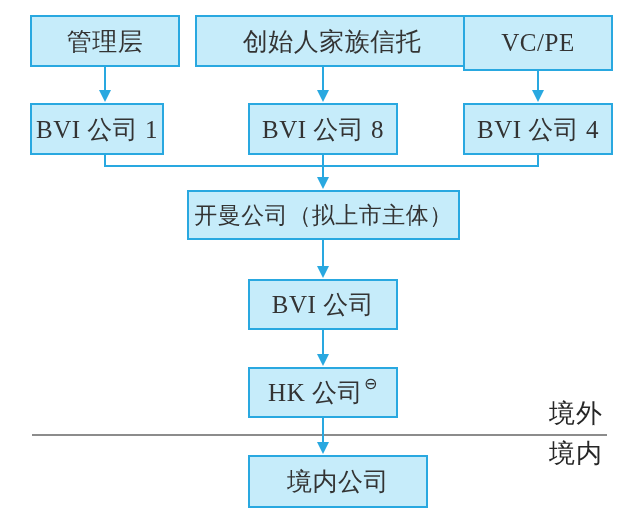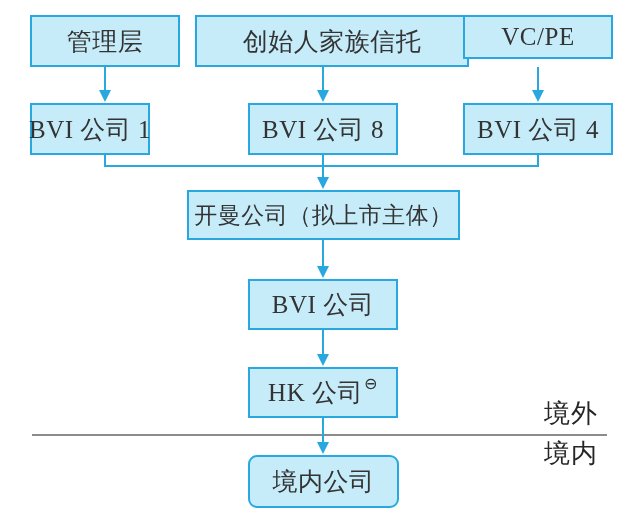--- a/index.html
+++ b/index.html
@@ -57,20 +57,21 @@
     font-size: 16px;
     line-height: 1;
     position: relative;
     top: -9px;
     margin-left: 1px;
     font-family: "DejaVu Sans", sans-serif;
   }
   .region-label {
     position: absolute;
     width: 64px;
+    text-align: center;
     font-size: 26px;
     line-height: 28px;
     color: var(--region-text, #262626);
     letter-spacing: 1px;
   }
 </style>
 </head>
 <body>
 
 <div class="stage">
@@ -98,25 +99,25 @@
   </svg>
 
   <div class="box" style="left:30px; top:15px; width:150px; height:52px;">
     <span>管理层</span>
   </div>
 
   <div class="box" style="left:195px; top:15px; width:274px; height:52px;">
     <span>创始人家族信托</span>
   </div>
 
-  <div class="box" style="left:463px; top:15px; width:150px; height:44px;">
+  <div class="box" style="left:463px; top:15px; width:150px; height:56px;">
     <span>VC/PE</span>
   </div>
 
-  <div class="box" style="left:30px; top:103px; width:120px; height:52px;">
+  <div class="box" style="left:30px; top:103px; width:134px; height:52px;">
     <span>BVI 公司 1</span>
   </div>
 
   <div class="box" style="left:248px; top:103px; width:150px; height:52px;">
     <span>BVI 公司 8</span>
   </div>
 
   <div class="box" style="left:463px; top:103px; width:150px; height:52px;">
     <span>BVI 公司 4</span>
   </div>
@@ -127,20 +128,20 @@
 
   <div class="box" style="left:248px; top:279px; width:150px; height:51px;">
     <span>BVI 公司</span>
   </div>
 
   <div class="box" style="left:248px; top:367px; width:150px; height:51px;">
     <span>HK 公司</span>
       <sup class="footnote-sup">⊖</sup>
   </div>
 
-  <div class="box" style="left:248px; top:455px; width:151px; height:53px;border-radius:9px;">
+  <div class="box" style="left:248px; top:455px; width:180px; height:53px;">
     <span>境内公司</span>
   </div>
 
   <div class="region-label" style="left:544px; top:400px;">境外</div>
   <div class="region-label" style="left:544px; top:440px;">境内</div>
 
 </div>
 
 </body></html>

